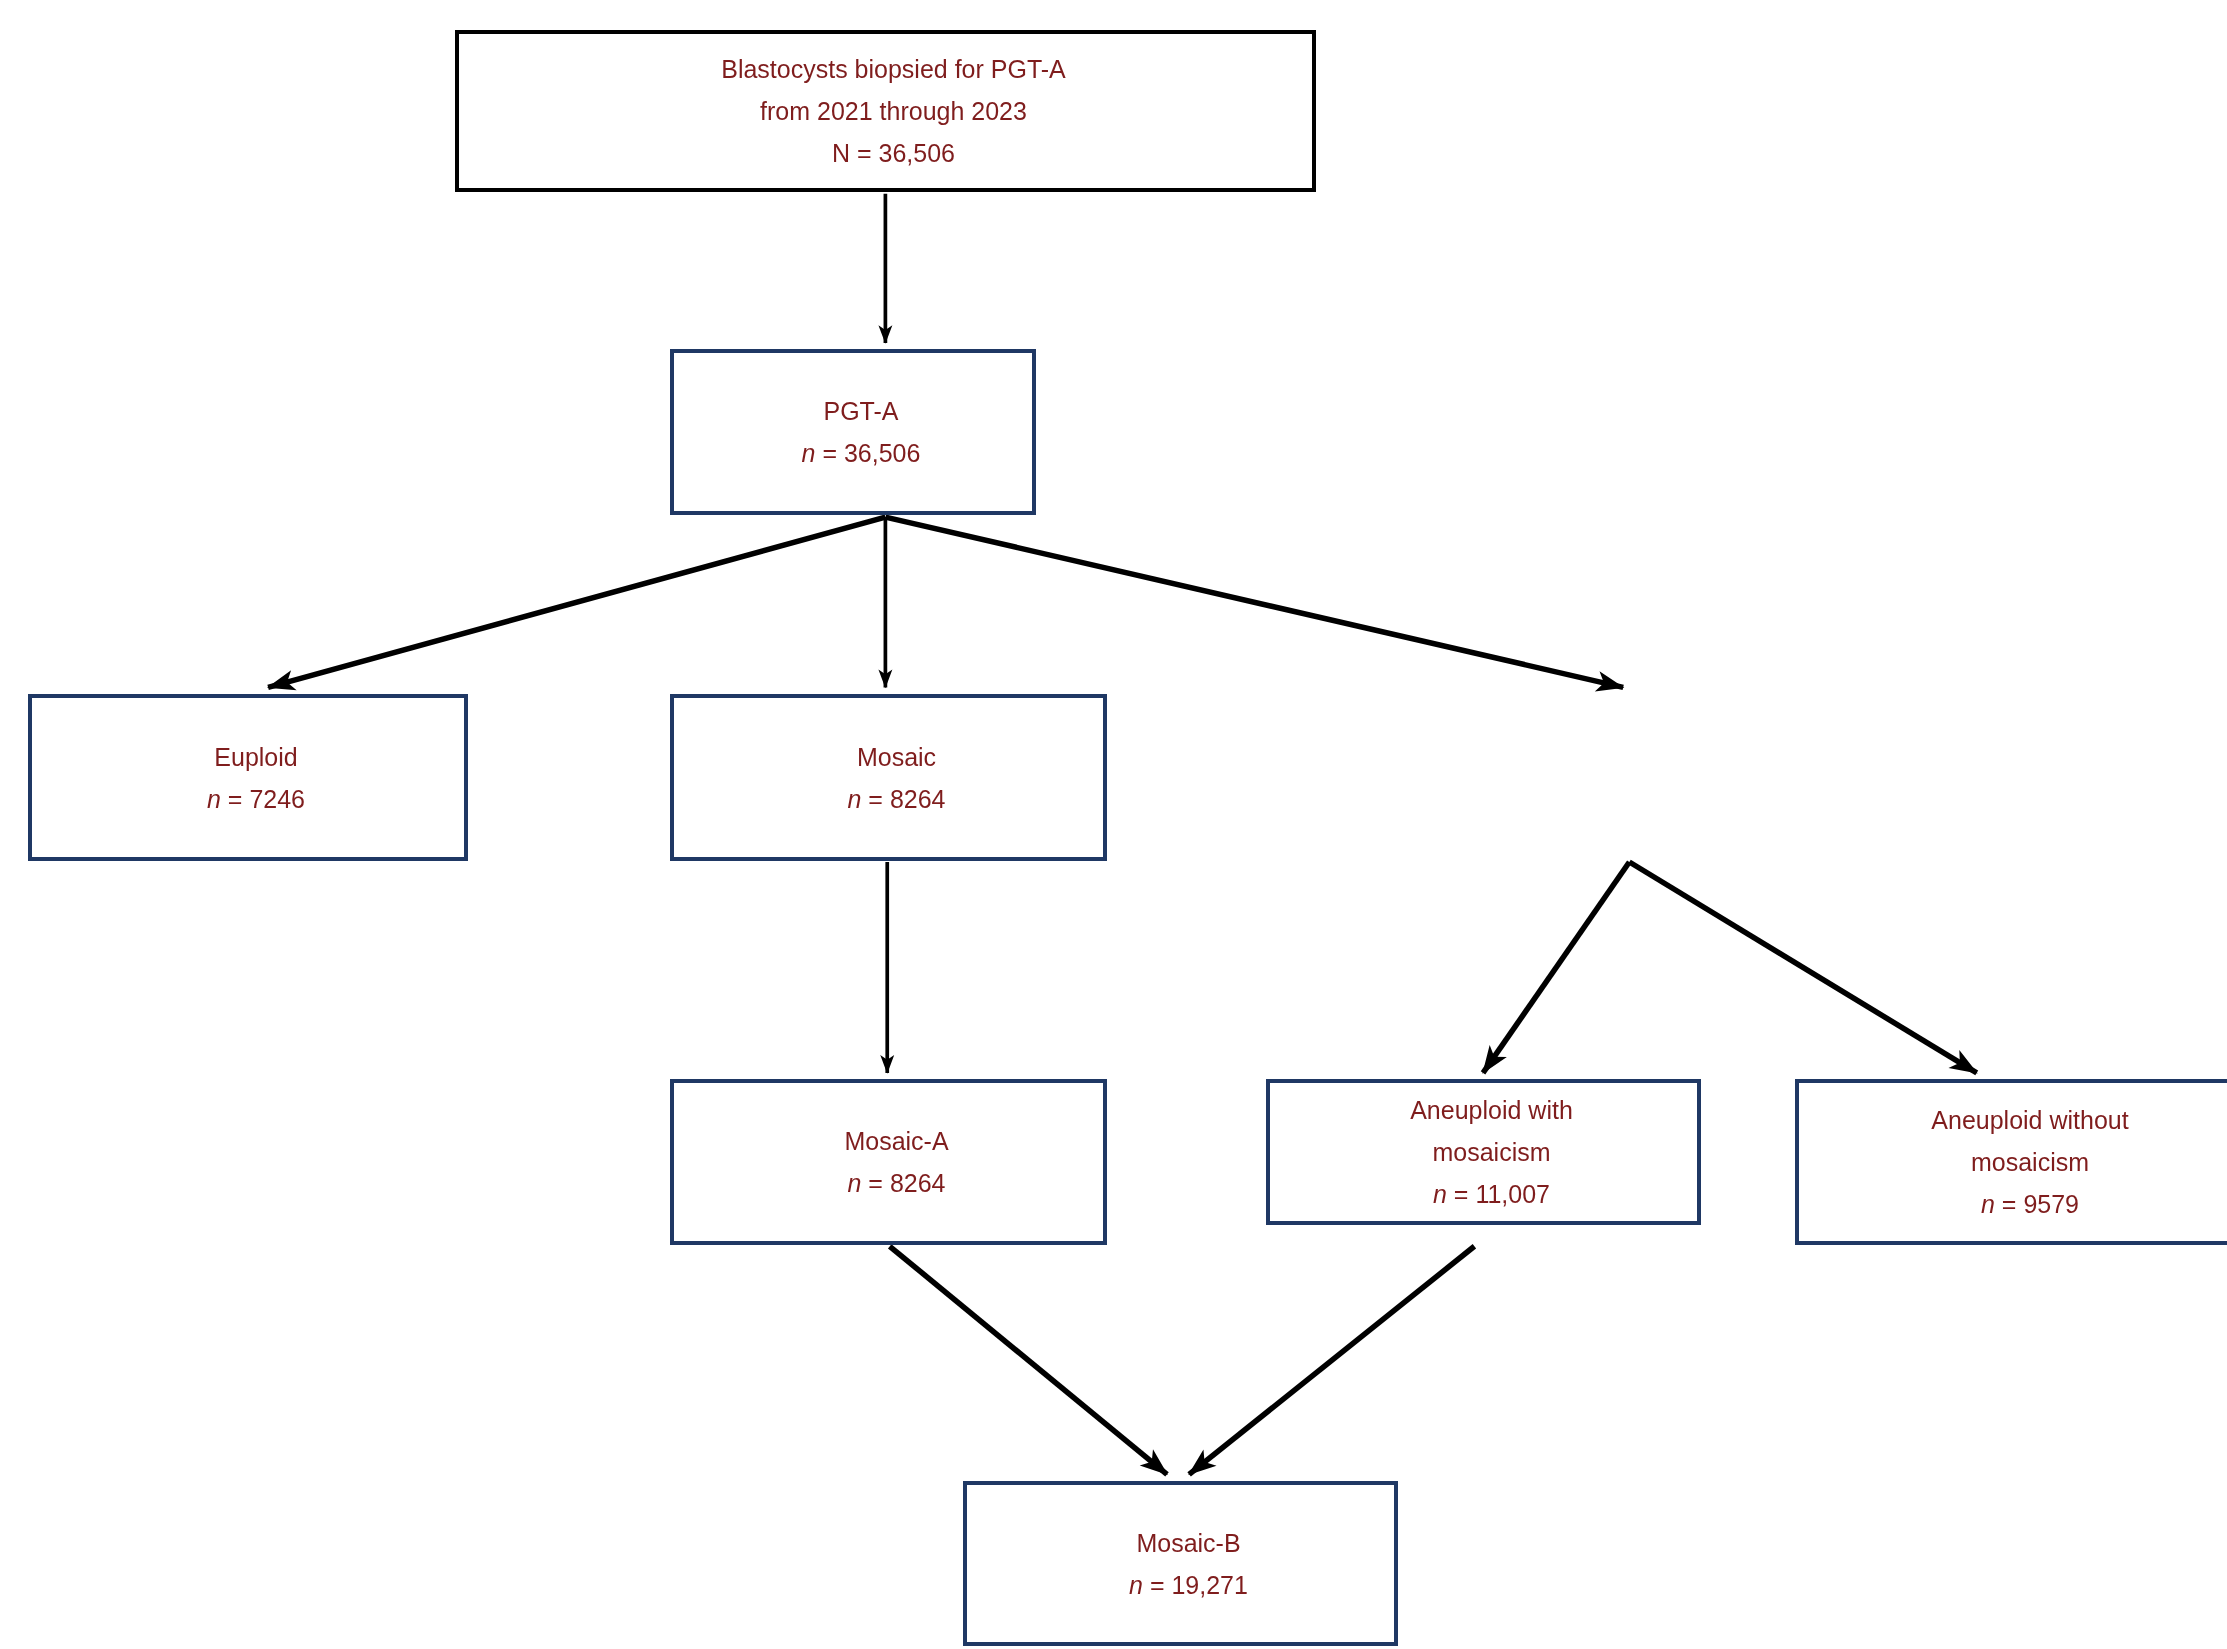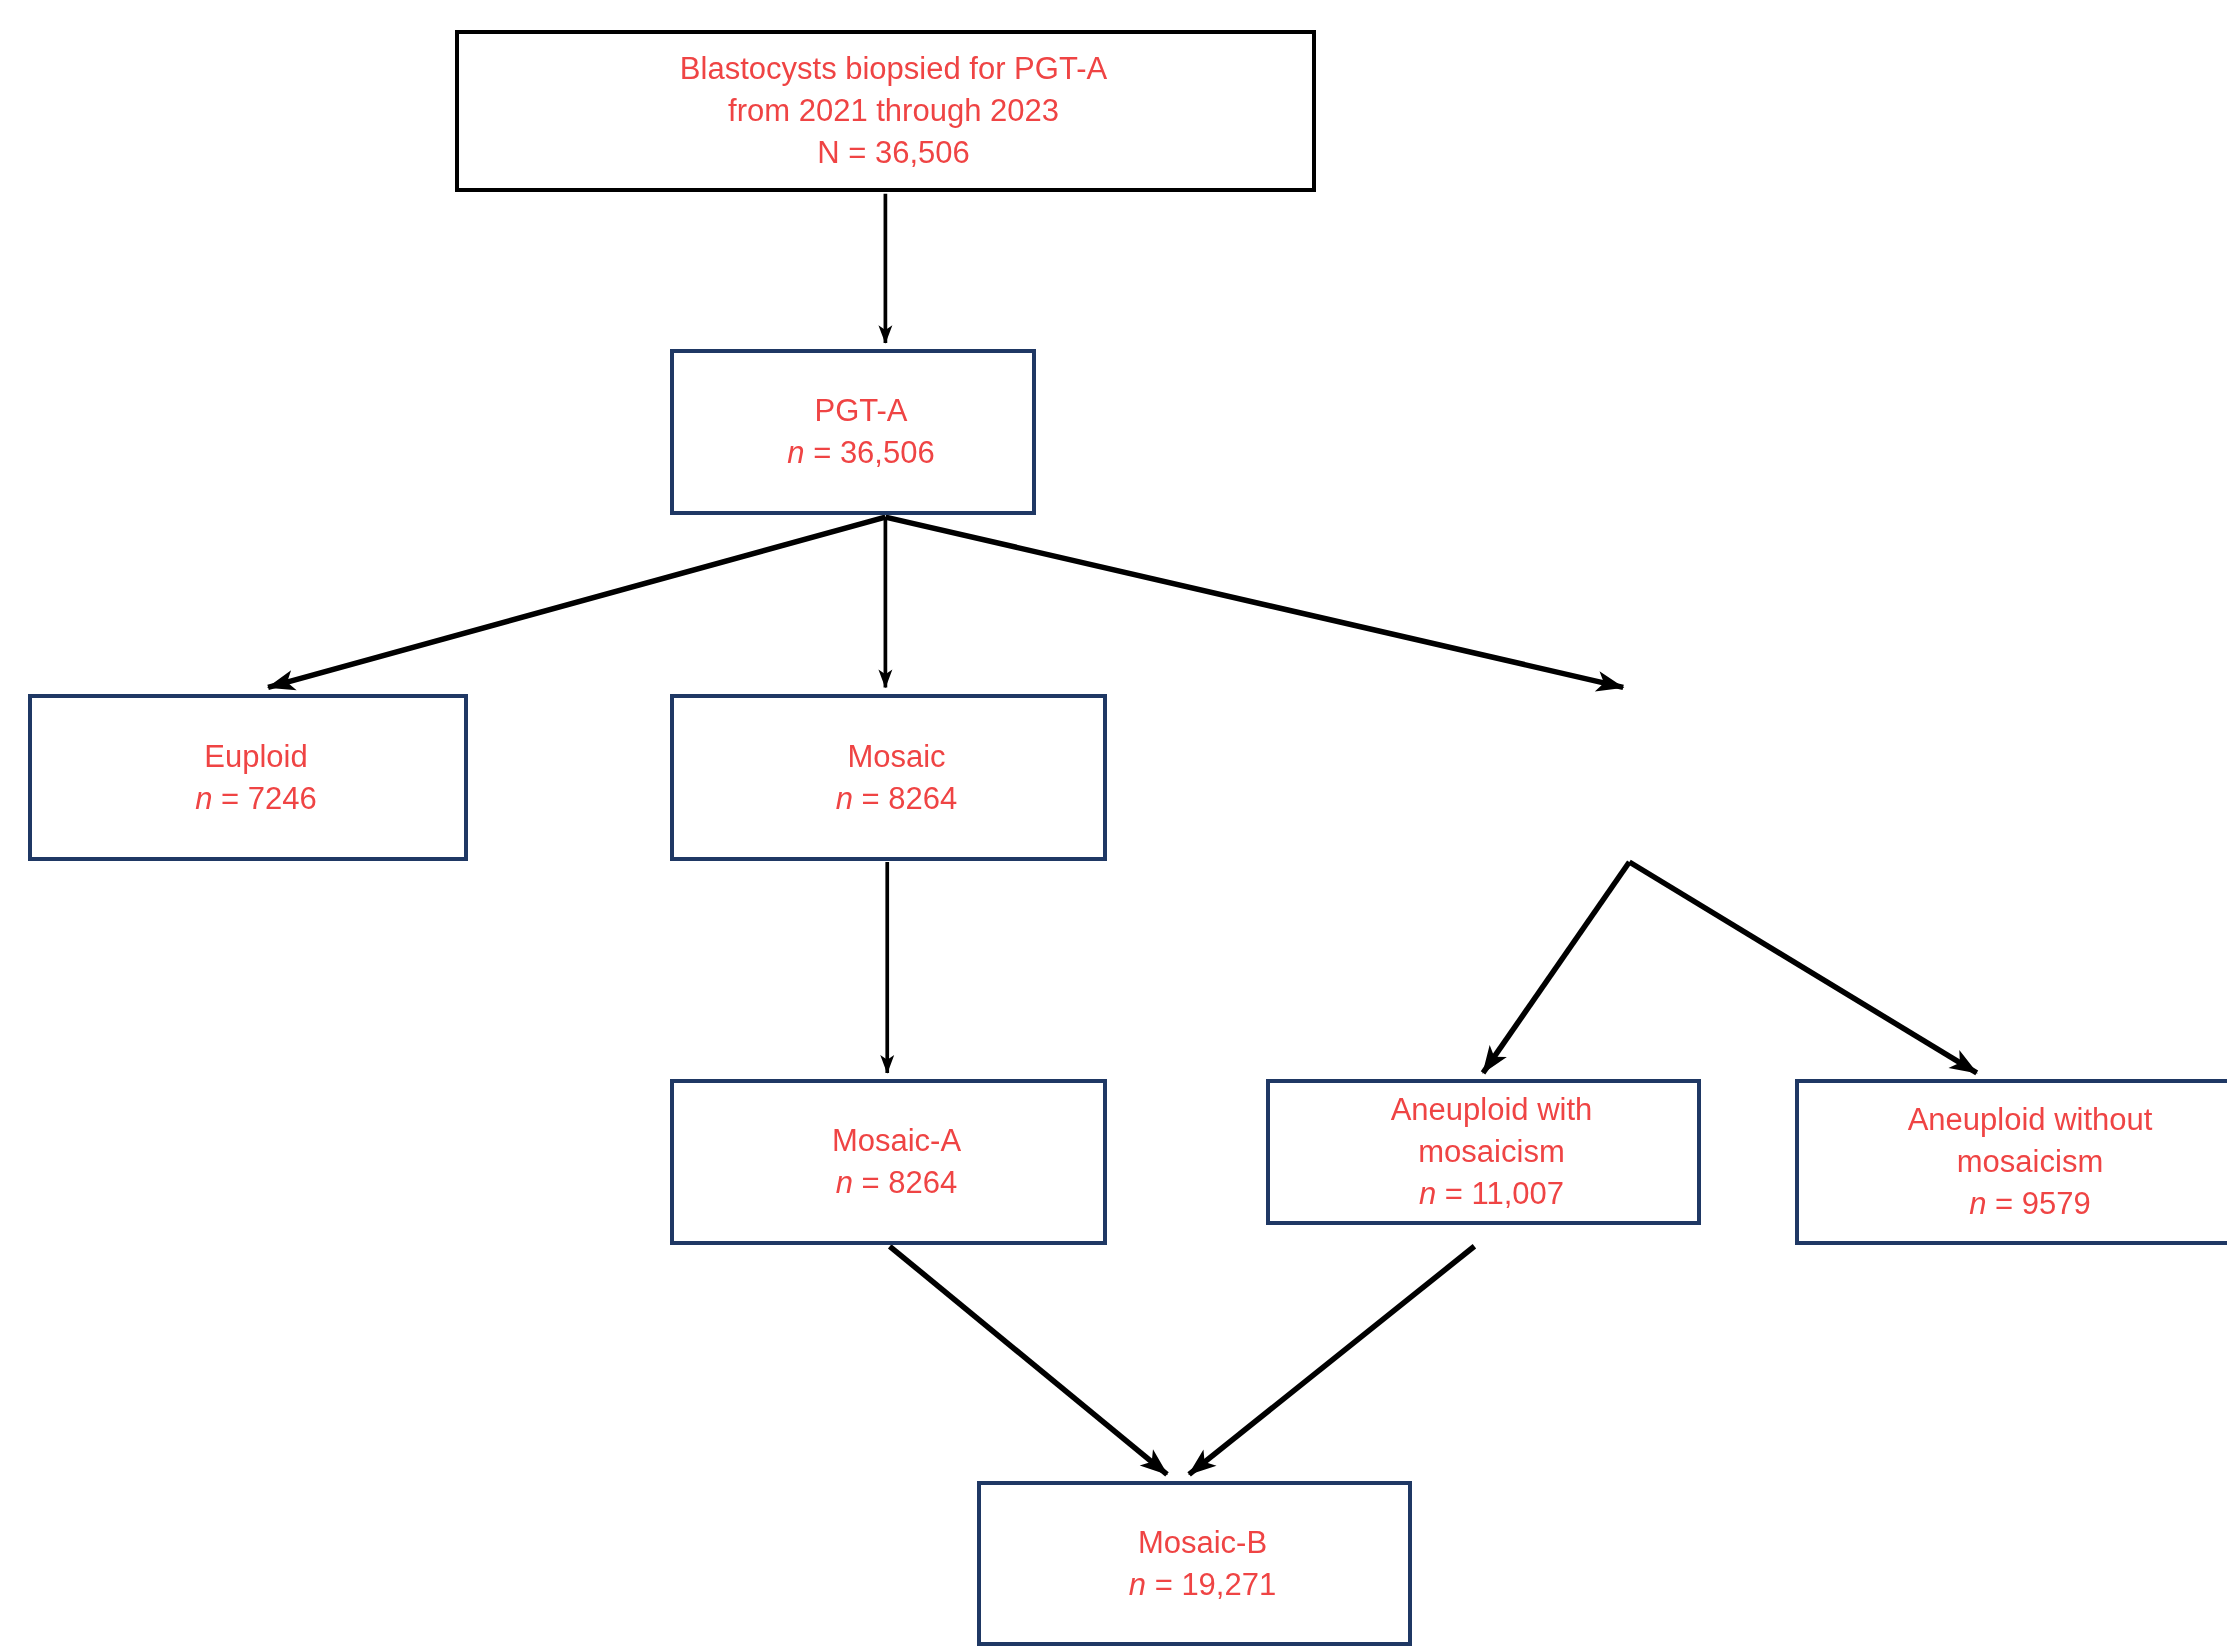--- a/index.html
+++ b/index.html
@@ -26,23 +26,23 @@
   .node {
     position: absolute;
     box-sizing: border-box;
     background: #ffffff;
     border: 4.9px solid #1f3864;
     display: flex;
     flex-direction: column;
     align-items: center;
     justify-content: center;
     text-align: center;
-    font-size: 31px;
+    font-size: 25px;
     line-height: 42px;
-    color: #ef4444;
+    color: #7f1d1d;
     padding-left: 16px;
   }
   .node.start {
     border: 4.3px solid #000000;
   }
   .it {
     font-style: italic;
   }
 </style>
 </head>
@@ -99,19 +99,19 @@
     <div>mosaicism</div>
     <div><span class="it">n</span><span> = 11,007</span></div>
   </div>
 
   <div class="node" style="left:1795px; top:1079px; width:454px; height:166px;">
     <div>Aneuploid without</div>
     <div>mosaicism</div>
     <div><span class="it">n</span><span> = 9579</span></div>
   </div>
 
-  <div class="node" style="left:963px; top:1481px; width:435px; height:165px;margin-left:14px;">
+  <div class="node" style="left:963px; top:1481px; width:435px; height:165px;">
     <div>Mosaic-B</div>
     <div><span class="it">n</span><span> = 19,271</span></div>
   </div>
 
 </div>
 
 
 </body></html>

